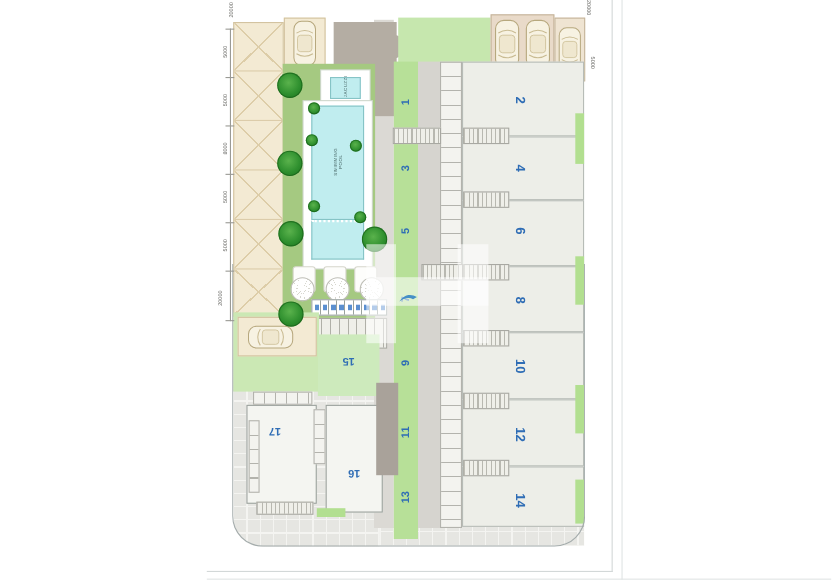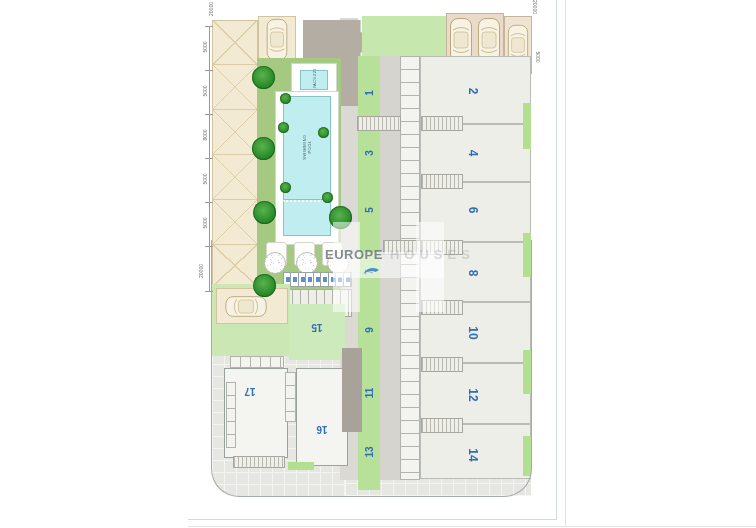--- a/index.html
+++ b/index.html
@@ -228,23 +228,20 @@
   <div class="dim" style="left:194px;top:176px;transform:rotate(-90deg);">5000</div>
   <div class="dim" style="left:194px;top:220px;transform:rotate(-90deg);">5000</div>
   <div class="dim" style="left:190px;top:268px;transform:rotate(-90deg);">20000</div>
   <div class="dim" style="left:200px;top:6px;transform:rotate(-90deg);">20000</div>
   <div class="dim" style="left:524px;top:4px;transform:rotate(90deg);">20000</div>
   <div class="dim" style="left:527px;top:54px;transform:rotate(90deg);">5000</div>
 
   <div class="wm-block" style="left:333px;top:222px;width:27px;height:90px;"></div>
   <div class="wm-block" style="left:416px;top:222px;width:28px;height:90px;"></div>
   <div class="wm-block" style="left:333px;top:252px;width:111px;height:26px;"></div>
-  <div class="wm-text" style="left:325px;top:247px;">
-    <span class="wm-strong">EUROPE</span><span class="wm-light">HOUSES</span>
-  </div>
   <svg class="abs" style="left:362px;top:266px;" width="18" height="9" viewBox="0 0 18 9">
     <path d="M1 8 C6 1 12 1 17 4 L13.5 6 C10 4 5.5 5 1 8 Z" fill="#2b7fc4" opacity="0.85"></path>
   </svg>
 
   <div class="frame" style="left:556px;top:0;width:1px;height:520px;"></div>
   <div class="frame light" style="left:565px;top:0;width:1px;height:527px;"></div>
   <div class="frame" style="left:188px;top:519px;width:369px;height:1px;"></div>
   <div class="frame light" style="left:188px;top:526px;width:568px;height:1px;"></div>
 
 </div>

